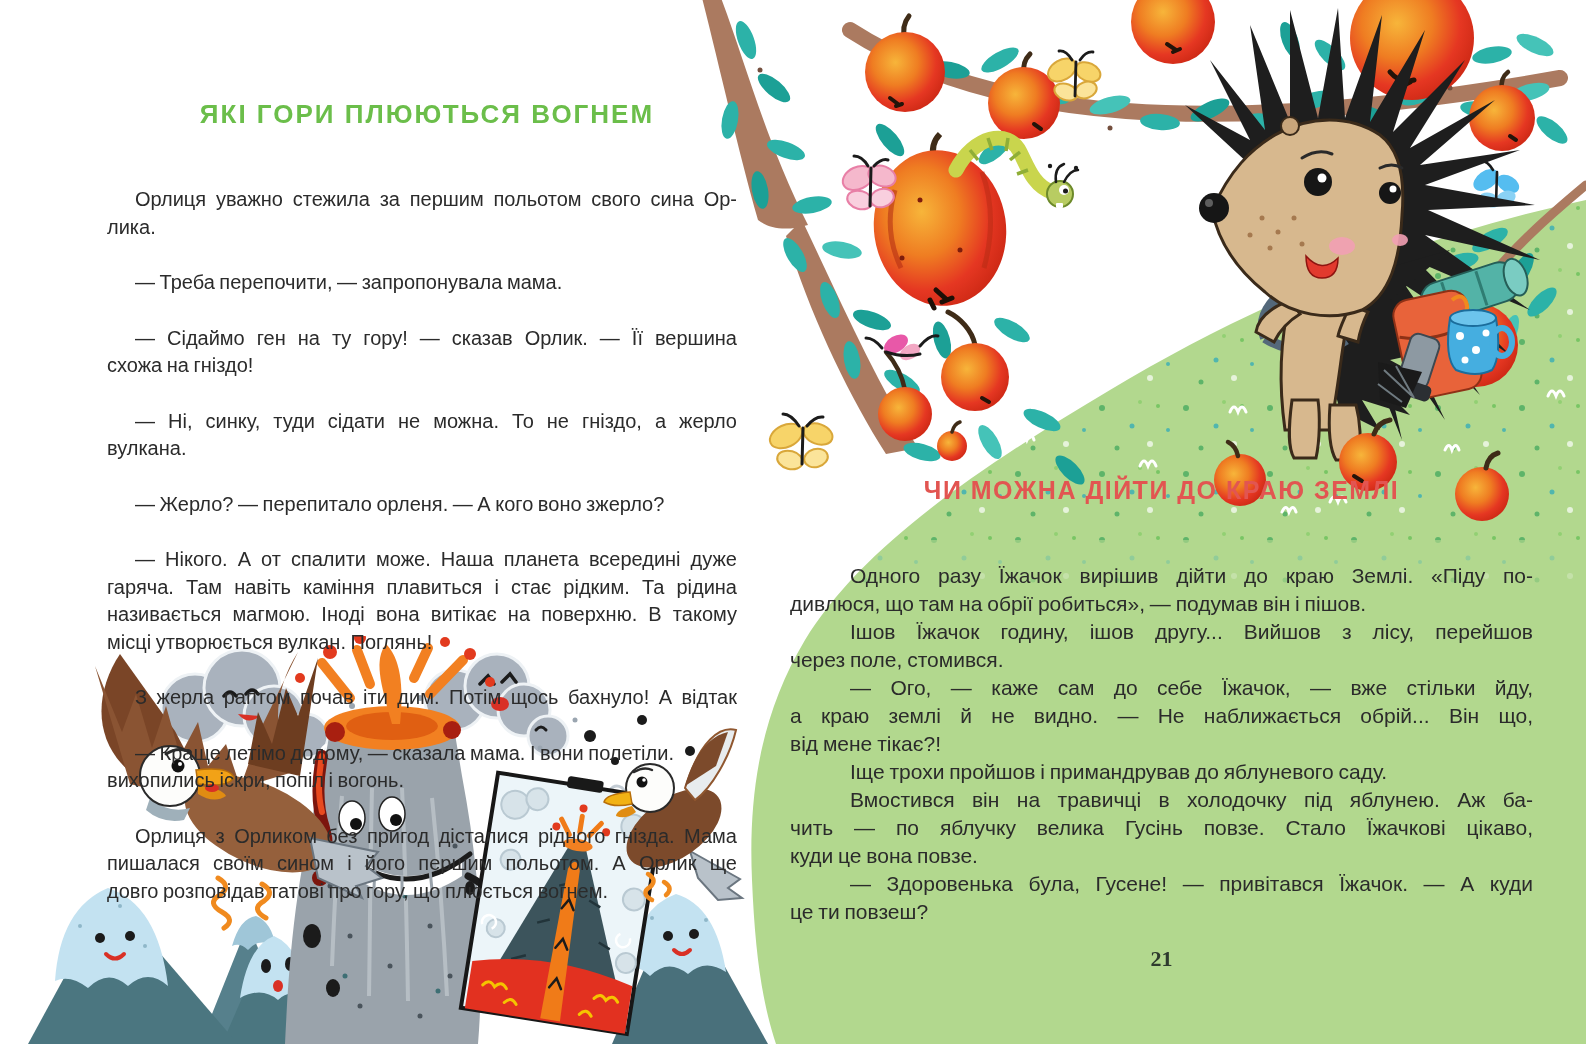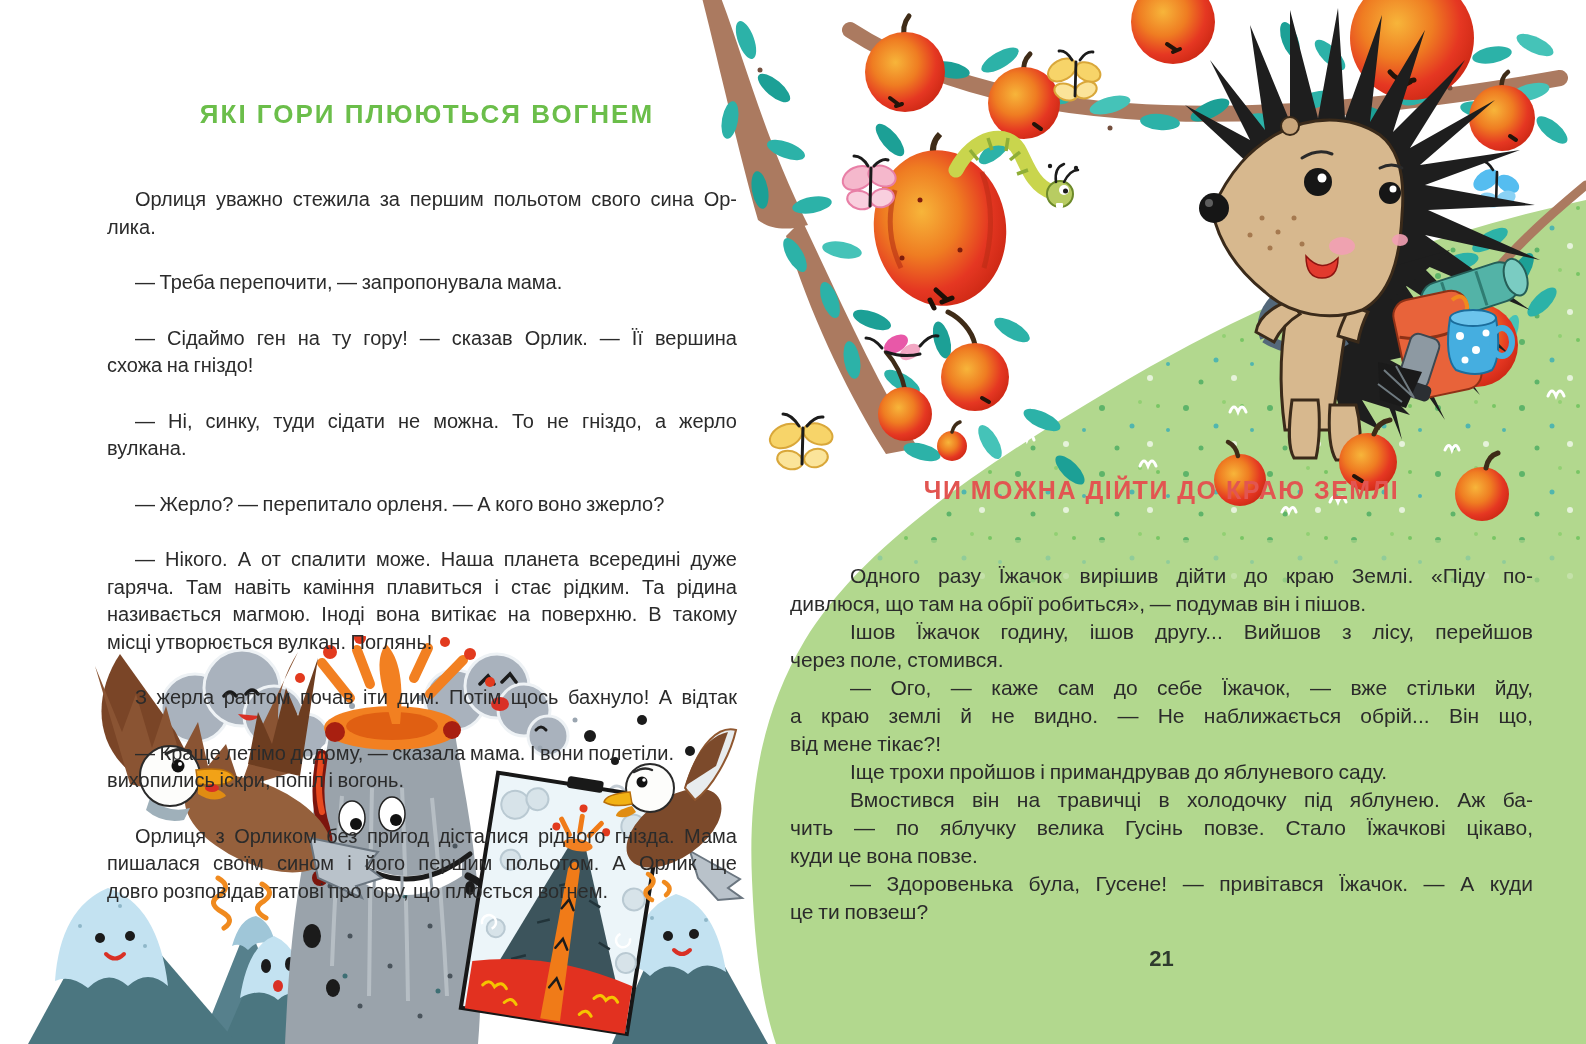--- a/index.html
+++ b/index.html
@@ -12,21 +12,21 @@
   .rtext{left:790px;top:542px;width:743px;font-size:21px;line-height:28px;word-spacing:-1px;margin-top:20px;}
   .ln{white-space:normal;}
   .jl{text-align:justify;text-align-last:justify;}
   .end{text-align:left;white-space:nowrap;}
   .ltext .ind{padding-left:28px;margin-top:28px;}
   .rtext .ind{padding-left:60px;}
   .ltitle{left:112px;top:99px;width:630px;text-align:center;font-weight:bold;font-size:26px;
           letter-spacing:2px;color:#6bbe4a;}
   .rtitle{left:790px;top:476px;width:743px;text-align:center;font-weight:bold;font-size:25px;
           letter-spacing:1.5px;color:#e25551;}
-  .pagenum{left:790px;top:946px;width:743px;text-align:center;font-weight:bold;font-size:22px;color:#2e3b2e;}
+  .pagenum{left:790px;top:946px;width:743px;text-align:center;font-weight:bold;font-size:22px;color:#2e3b2e;font-family:Liberation Serif, serif;}
   svg{display:block;}
 </style>
 </head>
 <body>
 
 <svg class="abs" style="left:0;top:0" width="1586" height="1044" viewBox="0 0 1586 1044">
   <defs>
     <pattern id="speck" width="84" height="66" patternUnits="userSpaceOnUse">
       <circle cx="10" cy="12" r="3" fill="#4fae63"></circle>
       <circle cx="40" cy="30" r="2.5" fill="#3fb0b4"></circle>

